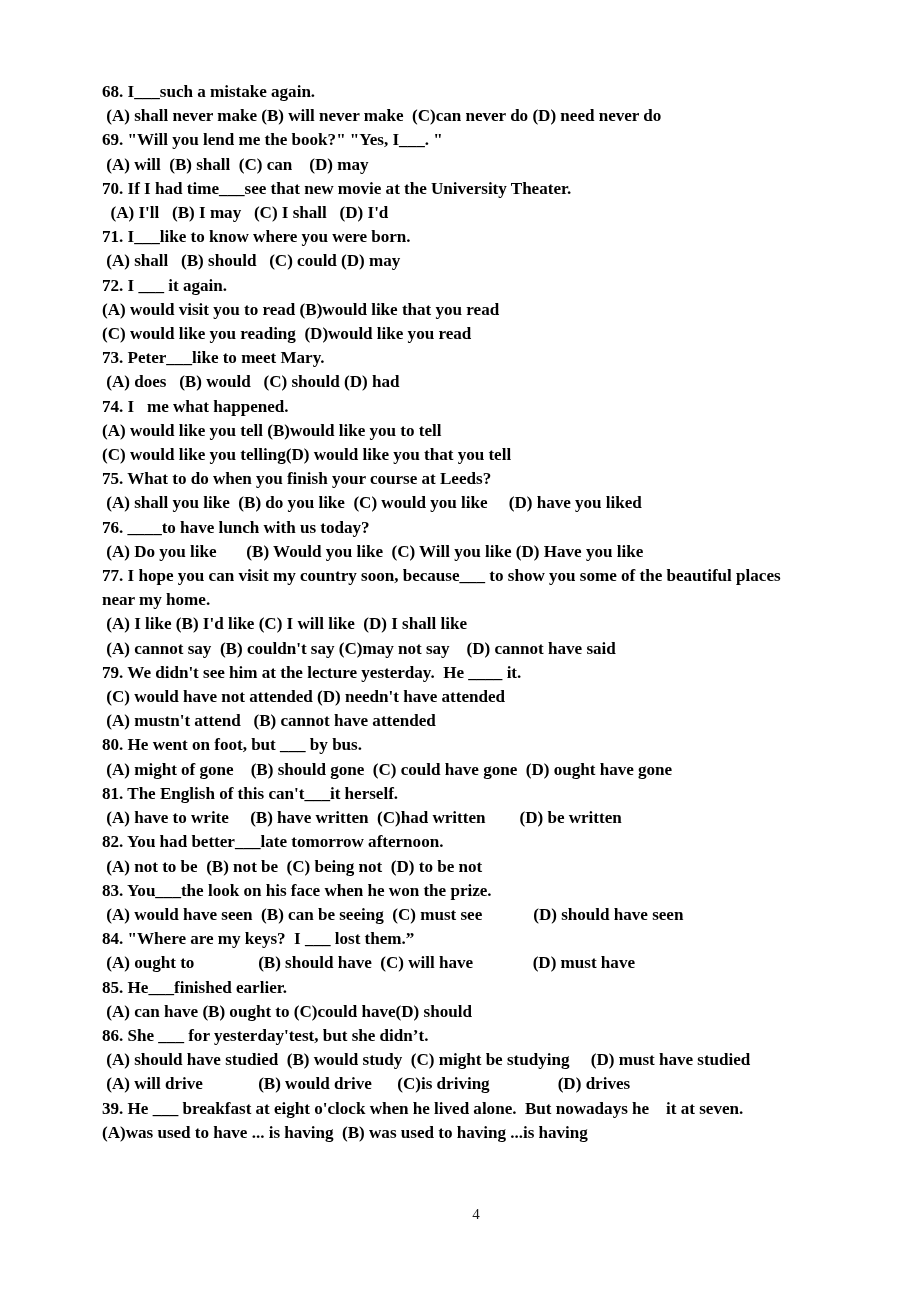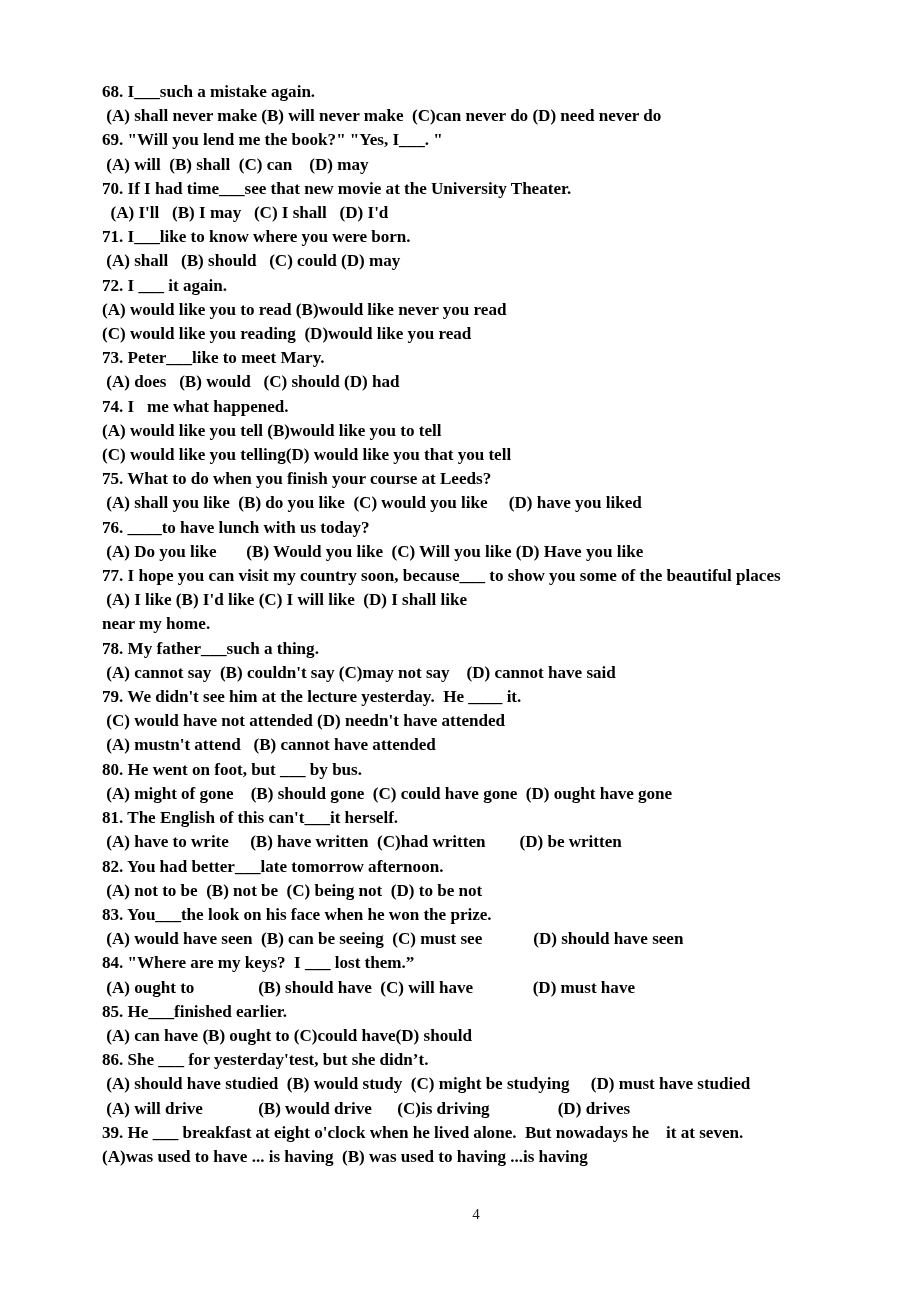--- a/index.html
+++ b/index.html
@@ -67,35 +67,34 @@
   <div class="content">
       <div class="line q">68. I___such a mistake again.</div>
       <div class="line opt"> (A) shall never make (B) will never make  (C)can never do (D) need never do</div>
       <div class="line q">69. "Will you lend me the book?" "Yes, I___. "</div>
       <div class="line opt"> (A) will  (B) shall  (C) can    (D) may</div>
       <div class="line q">70. If I had time___see that new movie at the University Theater.</div>
       <div class="line opt">  (A) I'll   (B) I may   (C) I shall   (D) I'd</div>
       <div class="line q">71. I___like to know where you were born.</div>
       <div class="line opt"> (A) shall   (B) should   (C) could (D) may</div>
       <div class="line q">72. I ___ it again.</div>
-      <div class="line opt">(A) would like you to read (B)would like never you read</div>
+      <div class="line opt">(A) would visit you to read (B)would like that you read</div>
       <div class="line opt">(C) would like you reading  (D)would like you read</div>
       <div class="line q">73. Peter___like to meet Mary.</div>
       <div class="line opt"> (A) does   (B) would   (C) should (D) had</div>
       <div class="line q">74. I   me what happened.</div>
       <div class="line opt">(A) would like you tell (B)would like you to tell</div>
       <div class="line opt">(C) would like you telling(D) would like you that you tell</div>
       <div class="line q">75. What to do when you finish your course at Leeds?</div>
       <div class="line opt"> (A) shall you like  (B) do you like  (C) would you like     (D) have you liked</div>
       <div class="line q">76. ____to have lunch with us today?</div>
       <div class="line opt"> (A) Do you like       (B) Would you like  (C) Will you like (D) Have you like</div>
       <div class="line q">77. I hope you can visit my country soon, because___ to show you some of the beautiful places</div>
+      <div class="line q">near my home.</div>
       <div class="line opt"> (A) I like (B) I'd like (C) I will like  (D) I shall like</div>
-      <div class="line q">near my home.</div>
-      <div class="line q">78. My father___such a thing.</div>
       <div class="line opt"> (A) cannot say  (B) couldn't say (C)may not say    (D) cannot have said</div>
       <div class="line q">79. We didn't see him at the lecture yesterday.  He ____ it.</div>
       <div class="line opt"> (C) would have not attended (D) needn't have attended</div>
       <div class="line opt"> (A) mustn't attend   (B) cannot have attended</div>
       <div class="line q">80. He went on foot, but ___ by bus.</div>
       <div class="line opt"> (A) might of gone    (B) should gone  (C) could have gone  (D) ought have gone</div>
       <div class="line q">81. The English of this can't___it herself.</div>
       <div class="line opt"> (A) have to write     (B) have written  (C)had written        (D) be written</div>
       <div class="line q">82. You had better___late tomorrow afternoon.</div>
       <div class="line opt"> (A) not to be  (B) not be  (C) being not  (D) to be not</div>

